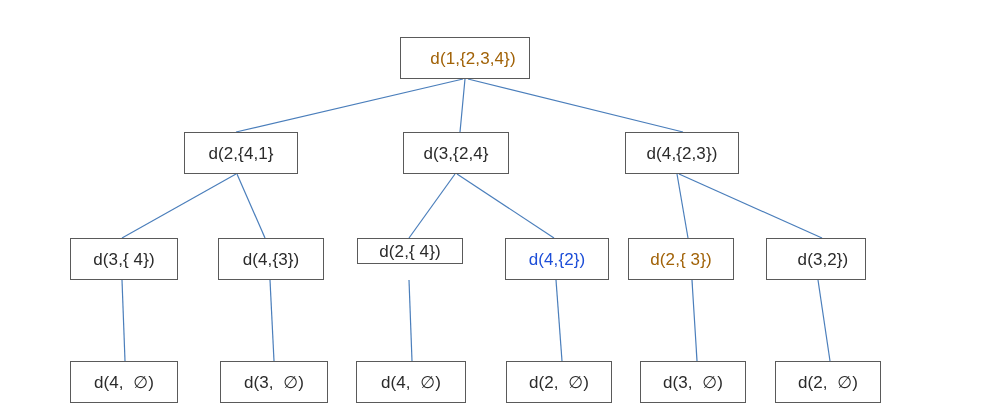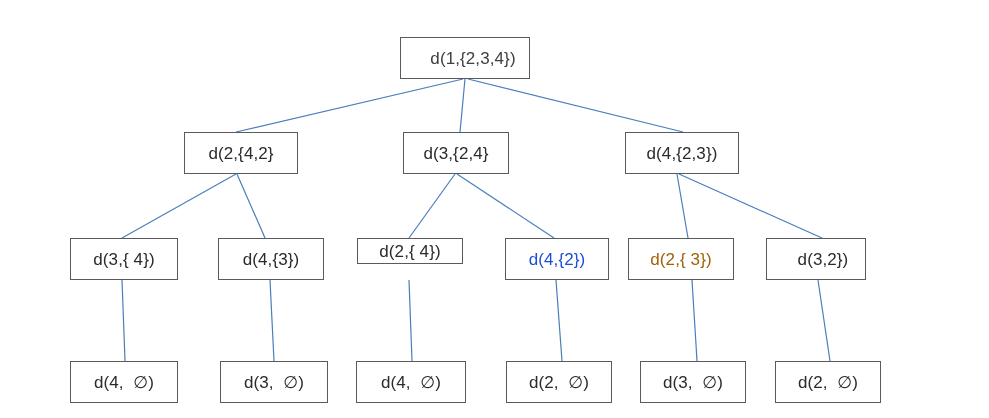--- a/index.html
+++ b/index.html
@@ -58,24 +58,24 @@
       <line x1="679" y1="174" x2="822" y2="238" stroke="#4a7ebb" stroke-width="1.2"></line>
       <line x1="122" y1="280" x2="125" y2="361" stroke="#4a7ebb" stroke-width="1.2"></line>
       <line x1="270" y1="280" x2="274" y2="361" stroke="#4a7ebb" stroke-width="1.2"></line>
       <line x1="409" y1="280" x2="412" y2="361" stroke="#4a7ebb" stroke-width="1.2"></line>
       <line x1="556" y1="280" x2="562" y2="361" stroke="#4a7ebb" stroke-width="1.2"></line>
       <line x1="692" y1="280" x2="697" y2="361" stroke="#4a7ebb" stroke-width="1.2"></line>
       <line x1="818" y1="280" x2="830" y2="361" stroke="#4a7ebb" stroke-width="1.2"></line>
     </svg>
   <div id="node-layer">
       <div class="tree-node" style="left: 400px; top: 37px; width: 130px; height: 42px; border-color: rgb(90, 90, 90);">
-        <span class="node-label" style="color: #404040; margin-left: 16px;">d(1,{2,3,4})</span>
+        <span class="node-label" style="color: #a16207; margin-left: 16px;">d(1,{2,3,4})</span>
       </div>
       <div class="tree-node" style="left: 184px; top: 132px; width: 114px; height: 42px; border-color: rgb(90, 90, 90);">
-        <span class="node-label" style="color: rgb(43, 43, 43);">d(2,{4,2}</span>
+        <span class="node-label" style="color: rgb(43, 43, 43);">d(2,{4,1}</span>
       </div>
       <div class="tree-node" style="left: 403px; top: 132px; width: 106px; height: 42px; border-color: rgb(90, 90, 90);">
         <span class="node-label" style="color: rgb(43, 43, 43);">d(3,{2,4}</span>
       </div>
       <div class="tree-node" style="left: 625px; top: 132px; width: 114px; height: 42px; border-color: rgb(90, 90, 90);">
         <span class="node-label" style="color: rgb(43, 43, 43);">d(4,{2,3})</span>
       </div>
       <div class="tree-node" style="left: 70px; top: 238px; width: 108px; height: 42px; border-color: rgb(90, 90, 90);">
         <span class="node-label" style="color: rgb(43, 43, 43);">d(3,{ 4})</span>
       </div>

